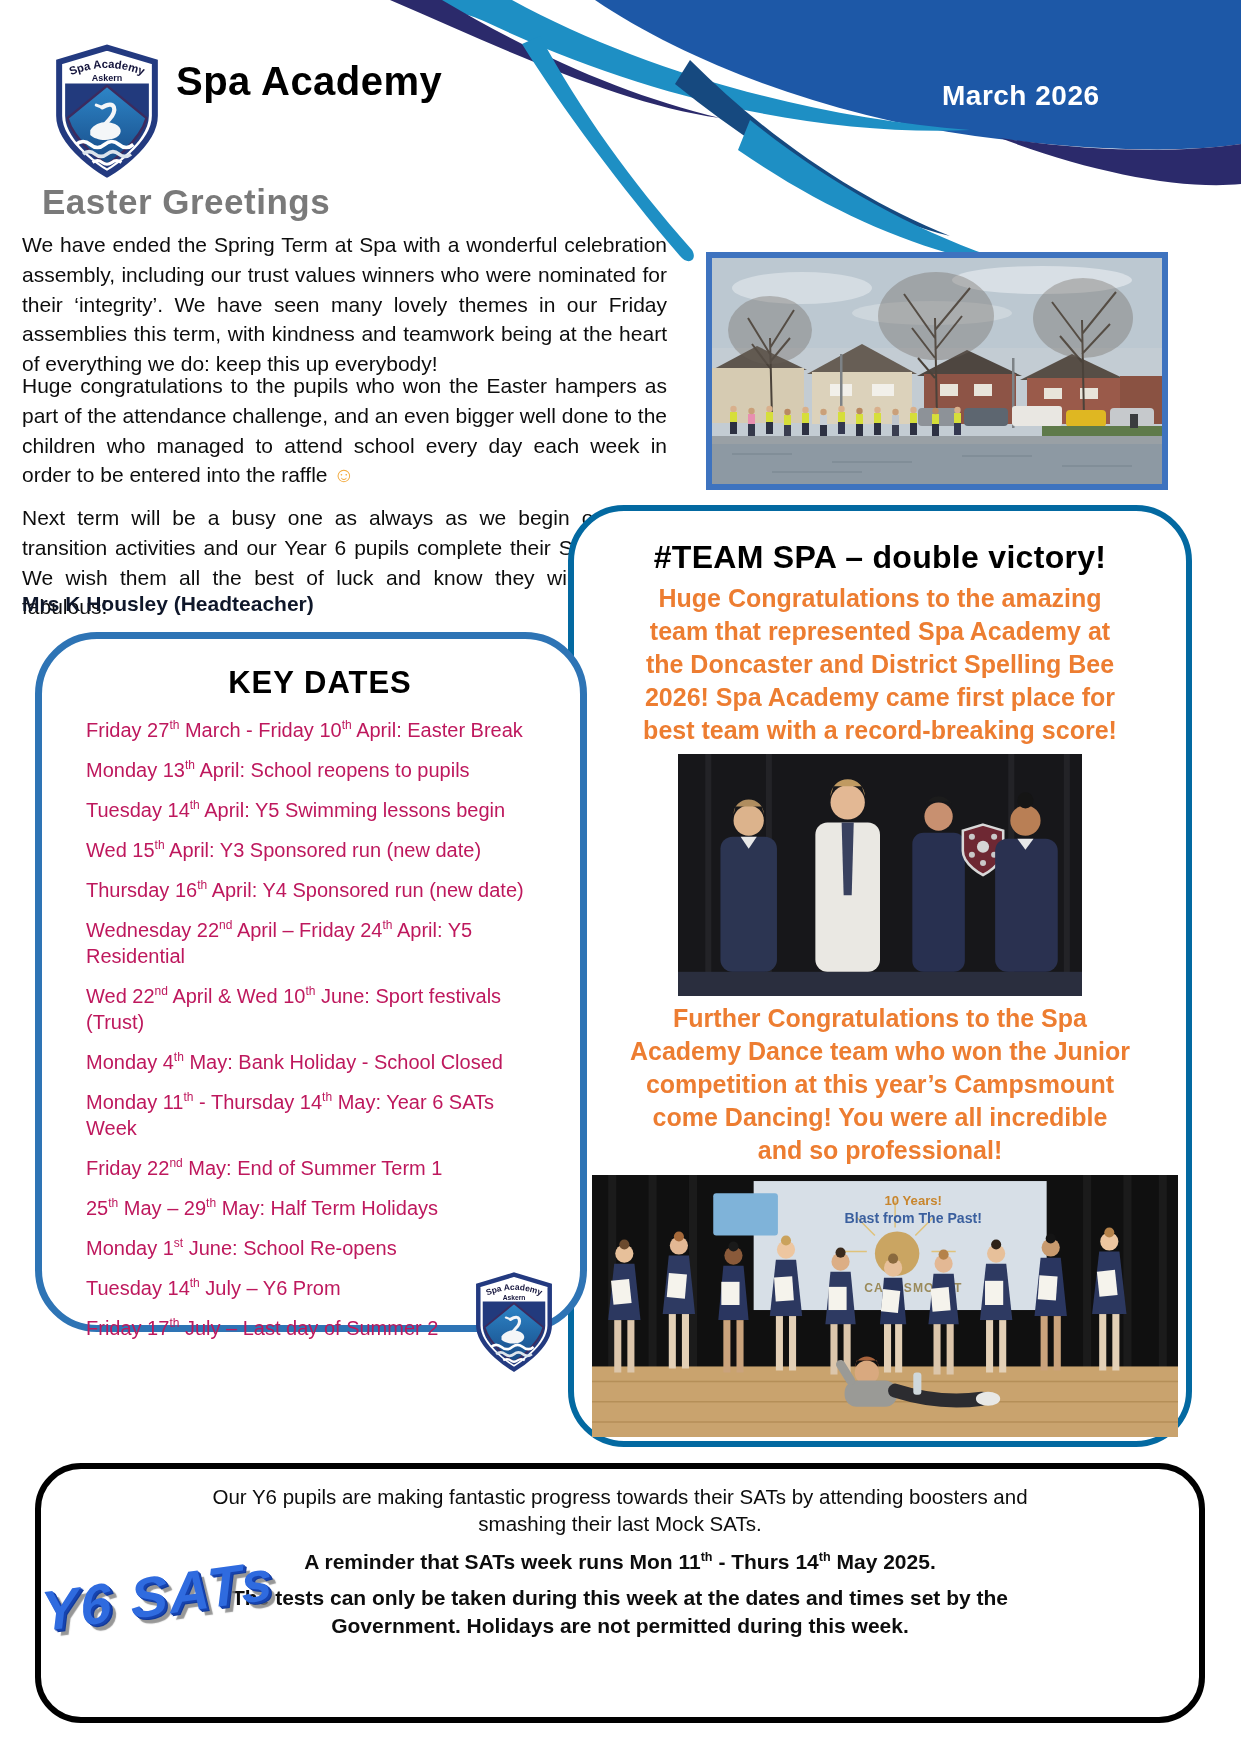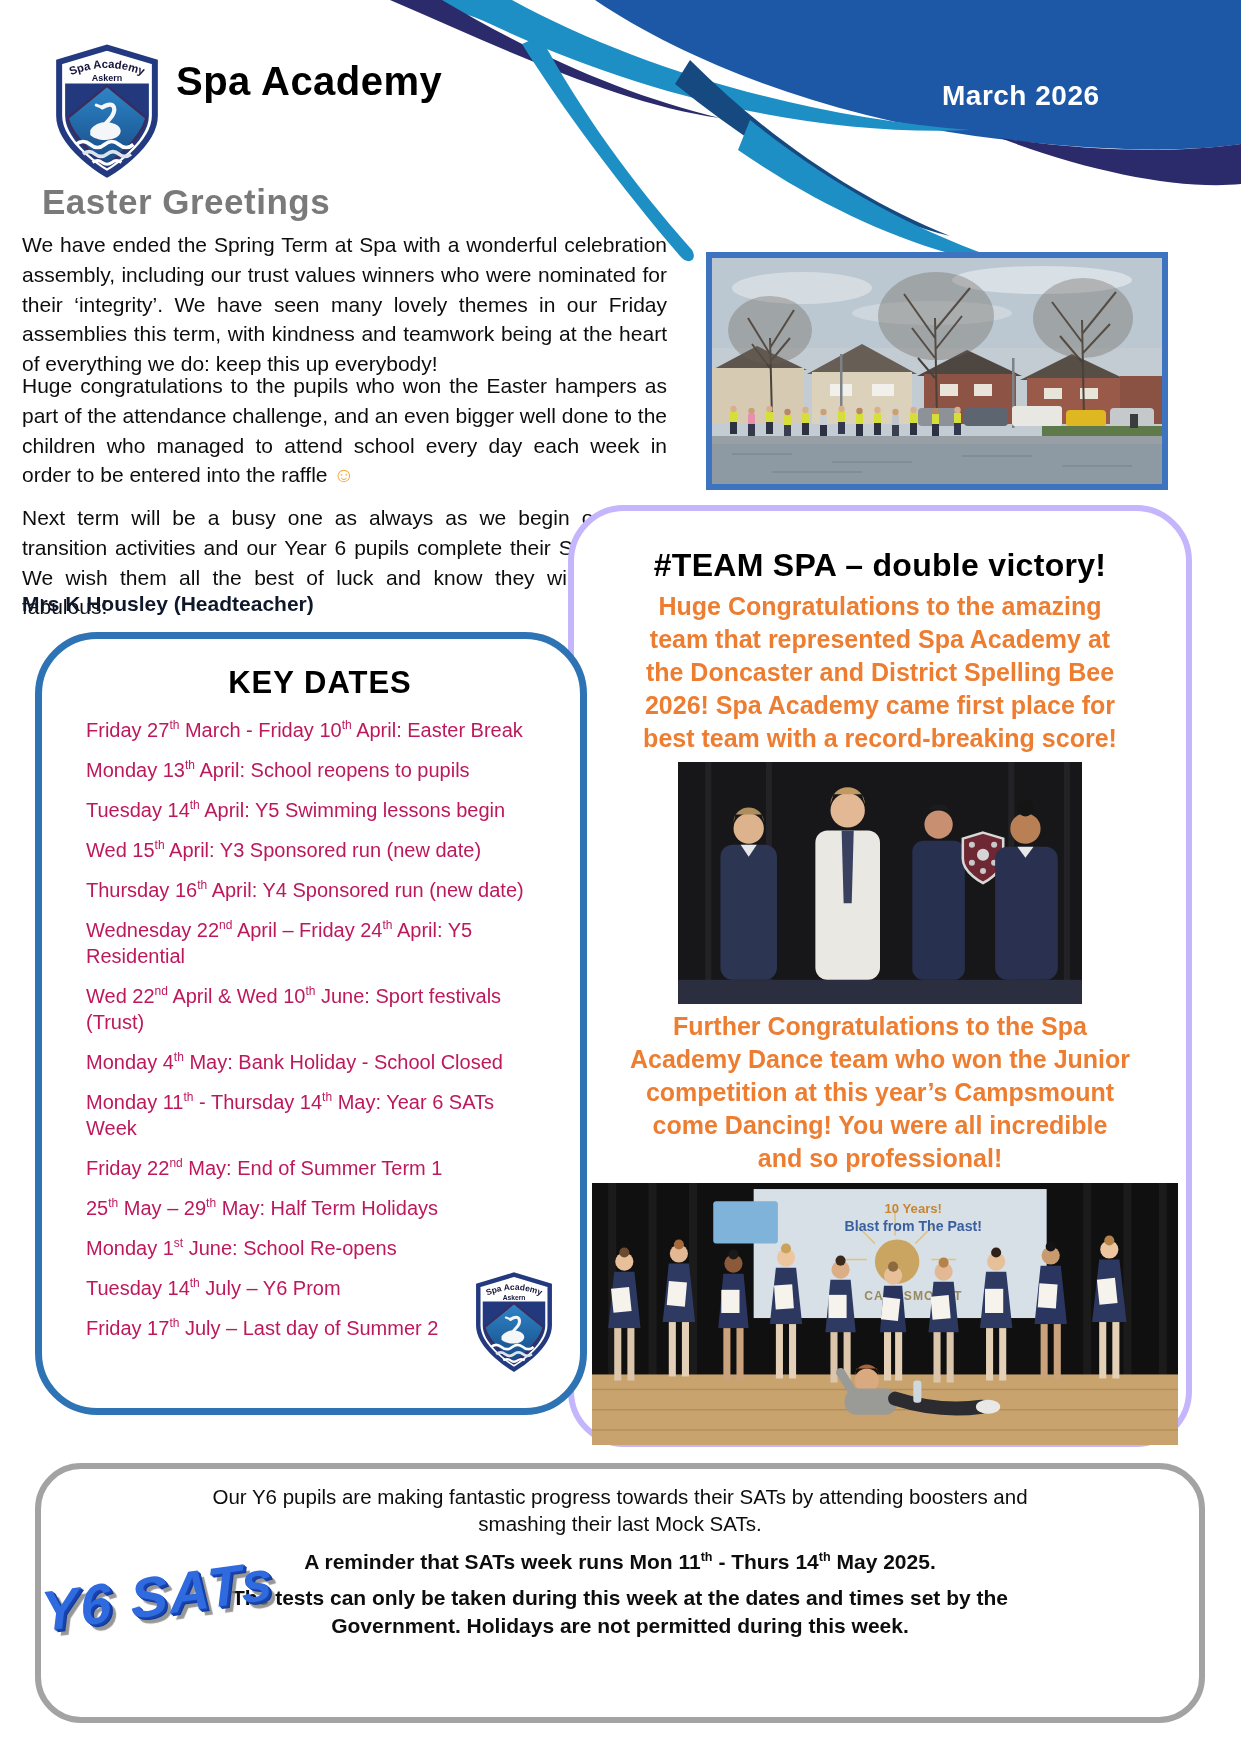--- a/index.html
+++ b/index.html
@@ -20,35 +20,35 @@
   .p2 { top:371px; }
   .p3 { top:503px; width:590px; }
   .signature { position:absolute; left:22px; top:592px; font-size:21px; font-weight:bold; color:#0f172a; }
   .emoji-yellow { color:#f2a93b; font-weight:bold; }
 
   
   .photo1 { position:absolute; left:706px; top:252px; width:462px; height:238px; border:6px solid #3e73bf; background:#c8d2d8; }
   .photo1 svg { display:block; width:100%; height:100%; }
 
   
-  .teamspa { position:absolute; left:568px; top:505px; width:624px; height:942px; border:6px solid #c4b5fd; border-radius:56px; background:#fff; text-align:center; padding:36px 18px 14px 18px; }
+  .teamspa { position:absolute; left:568px; top:505px; width:624px; height:942px; border:6px solid #0369a1; border-radius:56px; background:#fff; text-align:center; padding:28px 18px 14px 18px; }
   .ts-title { font-size:32px; font-weight:bold; color:#000; letter-spacing:0.3px; }
   .orange-para { margin-top:6px; font-size:25px; font-weight:bold; color:#ED7D31; line-height:33px; white-space:pre-line; }
   .photo-bee { width:404px; height:242px; margin:7px auto 4px auto; background:#17171a; }
   .photo-bee svg, .photo-dance svg { display:block; width:100%; height:100%; }
   .photo-dance { width:586px; height:262px; margin:8px auto 0 auto; background:#101010; }
 
   
-  .keydates { position:absolute; left:35px; top:632px; width:552px; height:783px; border:7px solid #2e74b5; border-radius:62px; background:#fff; padding:26px 26px 16px 44px; }
+  .keydates { position:absolute; left:35px; top:632px; width:552px; height:700px; border:7px solid #2e74b5; border-radius:62px; background:#fff; padding:26px 26px 16px 44px; }
   .kd-title { text-align:center; font-size:31px; font-weight:bold; color:#000; letter-spacing:1px; margin-bottom:16px; }
   .kd-item { font-size:20px; color:#be185d; line-height:1.3; margin-bottom:14px; white-space:pre-line; }
   sup { font-size:0.6em; vertical-align:super; line-height:0; }
 
   
-  .satsbox { position:absolute; left:35px; top:1463px; width:1170px; height:260px; border:6px solid #a3a3a3; border-radius:46px; background:#fff; text-align:center; padding:14px 40px 10px 40px; }
+  .satsbox { position:absolute; left:35px; top:1463px; width:1170px; height:260px; border:6px solid #000000; border-radius:46px; background:#fff; text-align:center; padding:14px 40px 10px 40px; }
   .s-para1 { font-size:20.5px; color:#0d0d0d; line-height:27px; white-space:pre-line; }
   .s-para2 { margin-top:11px; font-size:21px; font-weight:bold; color:#0d0d0d; line-height:27px; white-space:pre-line; }
   .s-para3 { margin-top:9px; font-size:21px; font-weight:bold; color:#0d0d0d; line-height:28px; white-space:pre-line; }
   .s-para4 { margin-top:11px; font-size:25px; font-weight:bold; color:#2f5597; line-height:34px; white-space:pre-line; }
   .wordart { position:absolute; left:40px; top:1563px; font-size:56px; font-weight:bold; font-style:italic; letter-spacing:2px; color:#2f6bdf; transform:rotate(-8deg) skewX(-4deg);
              text-shadow:1px 1px 0 #1744b0, 2px 2px 0 #1744b0, 3px 3px 0 #123a9a, 6px 7px 1px rgba(125,125,125,0.8); }
 </style>
 </head>
 <body>
 

